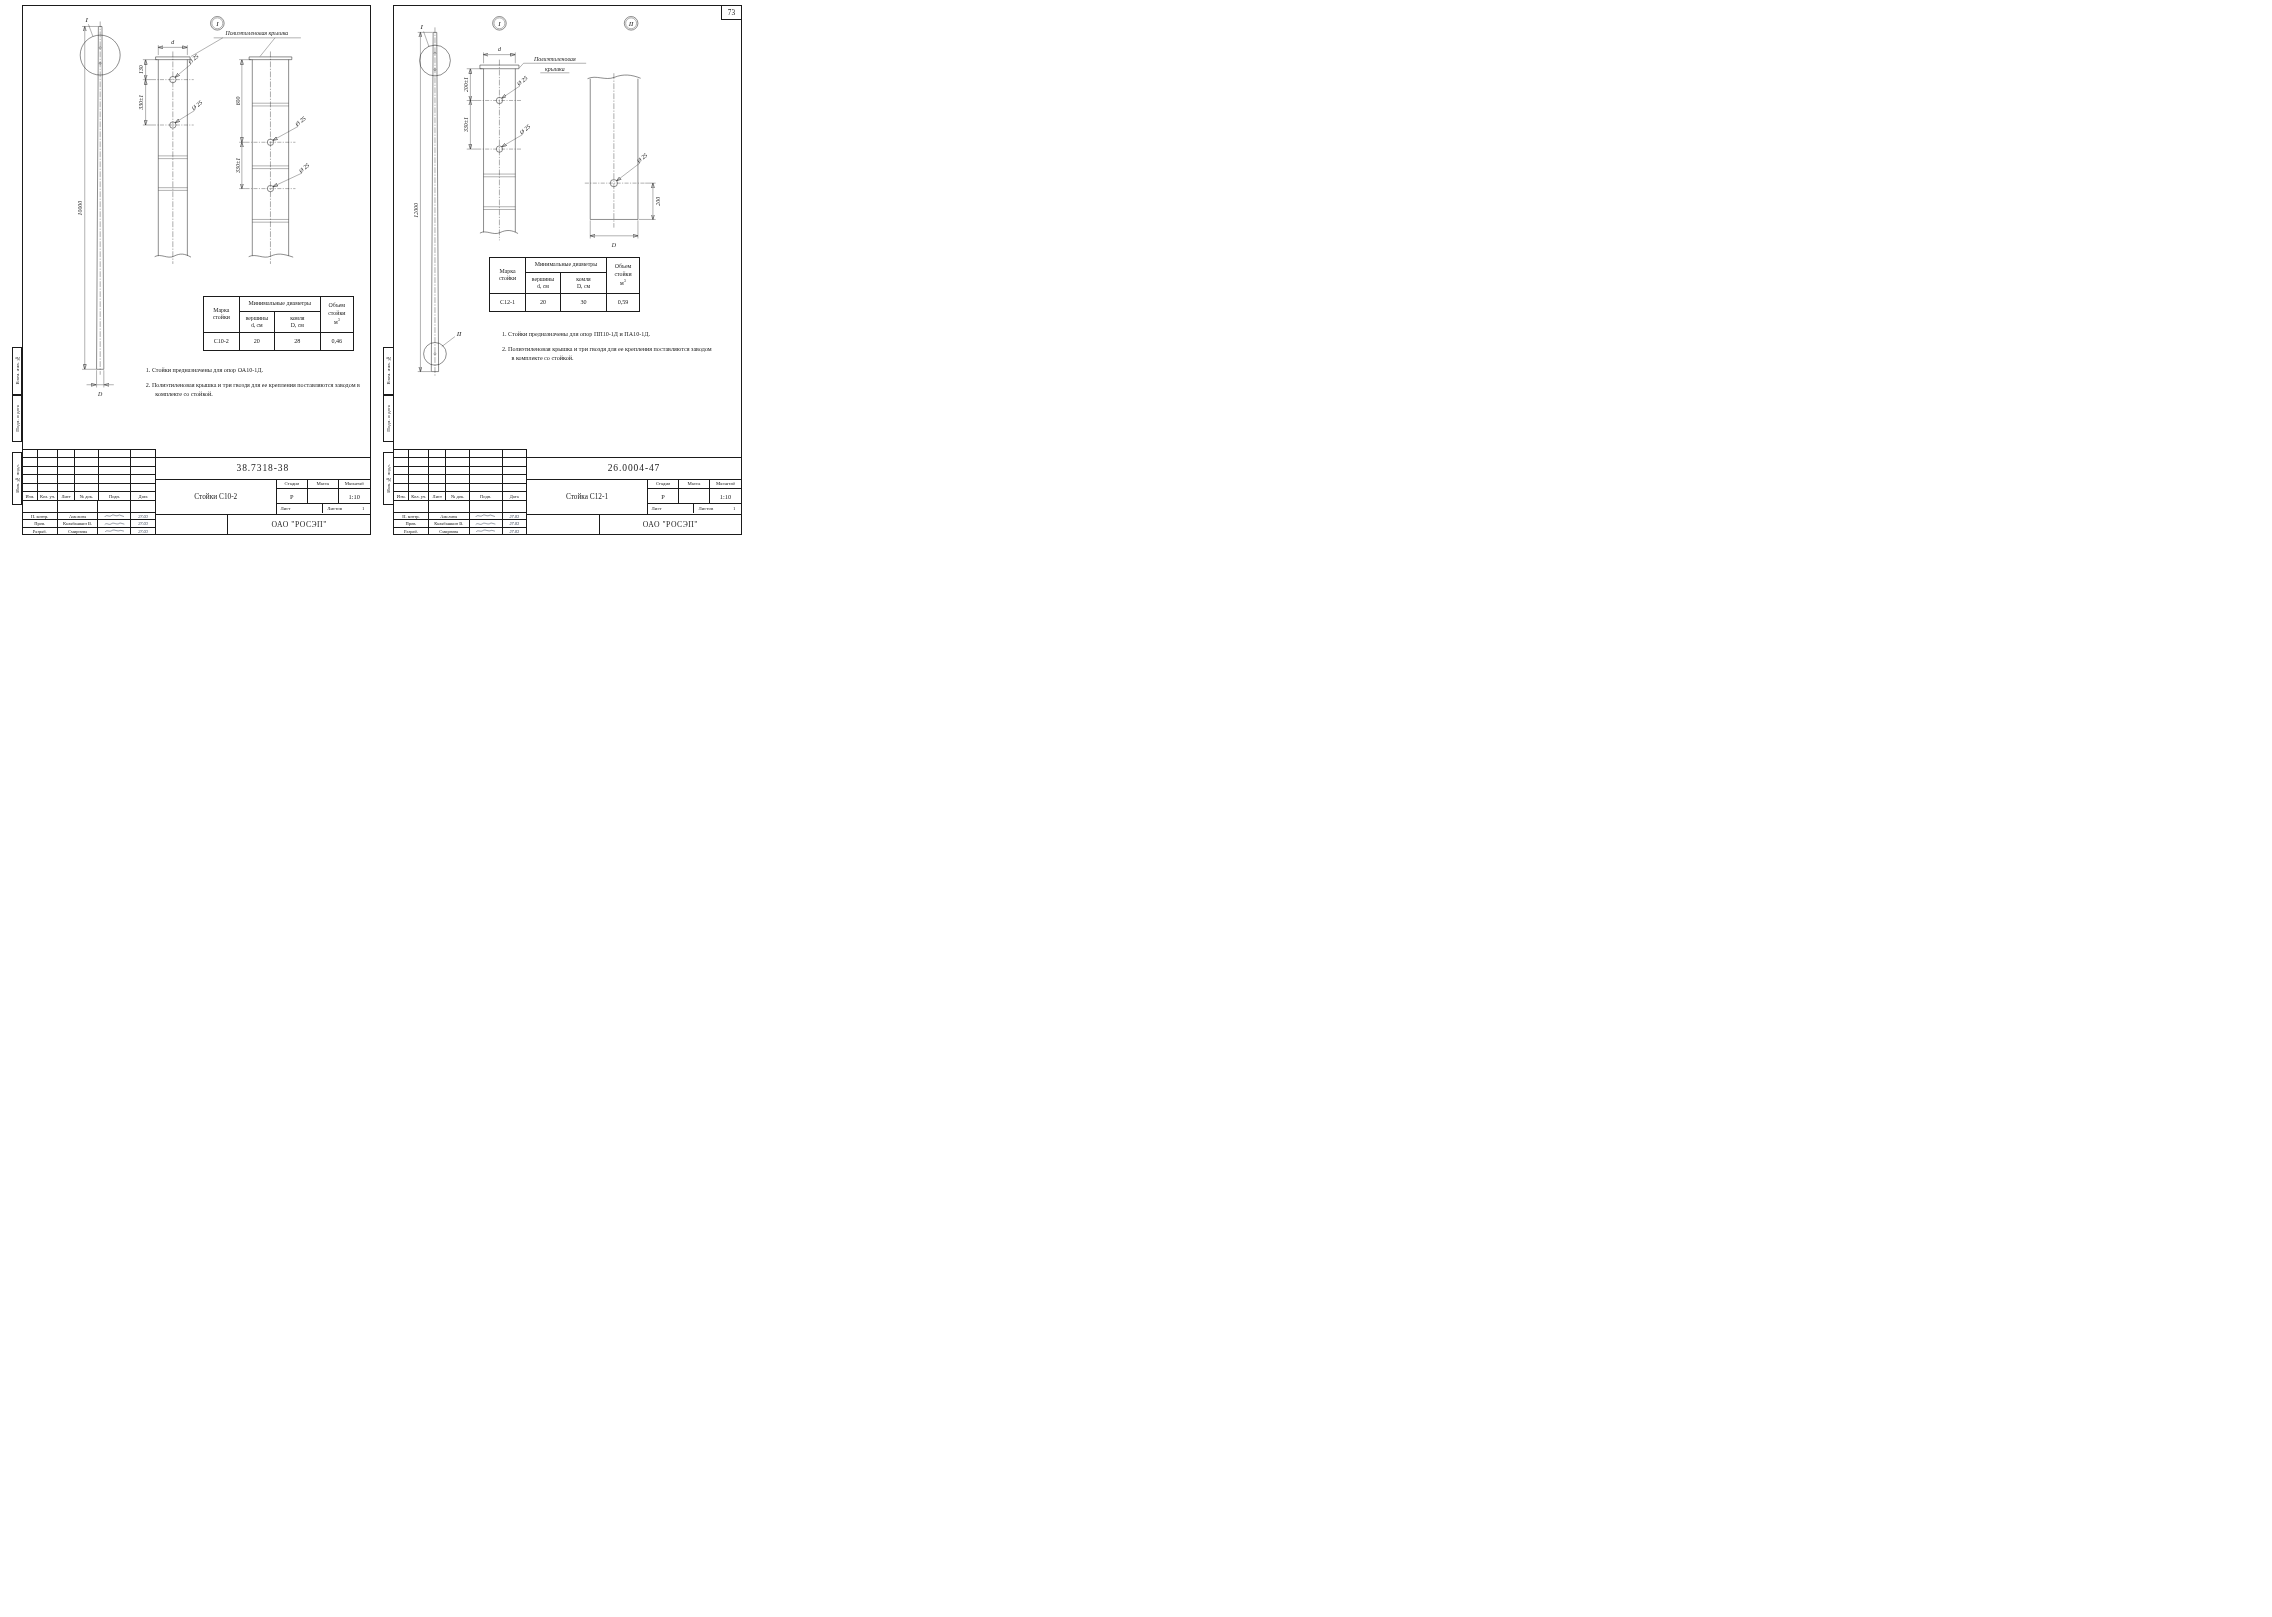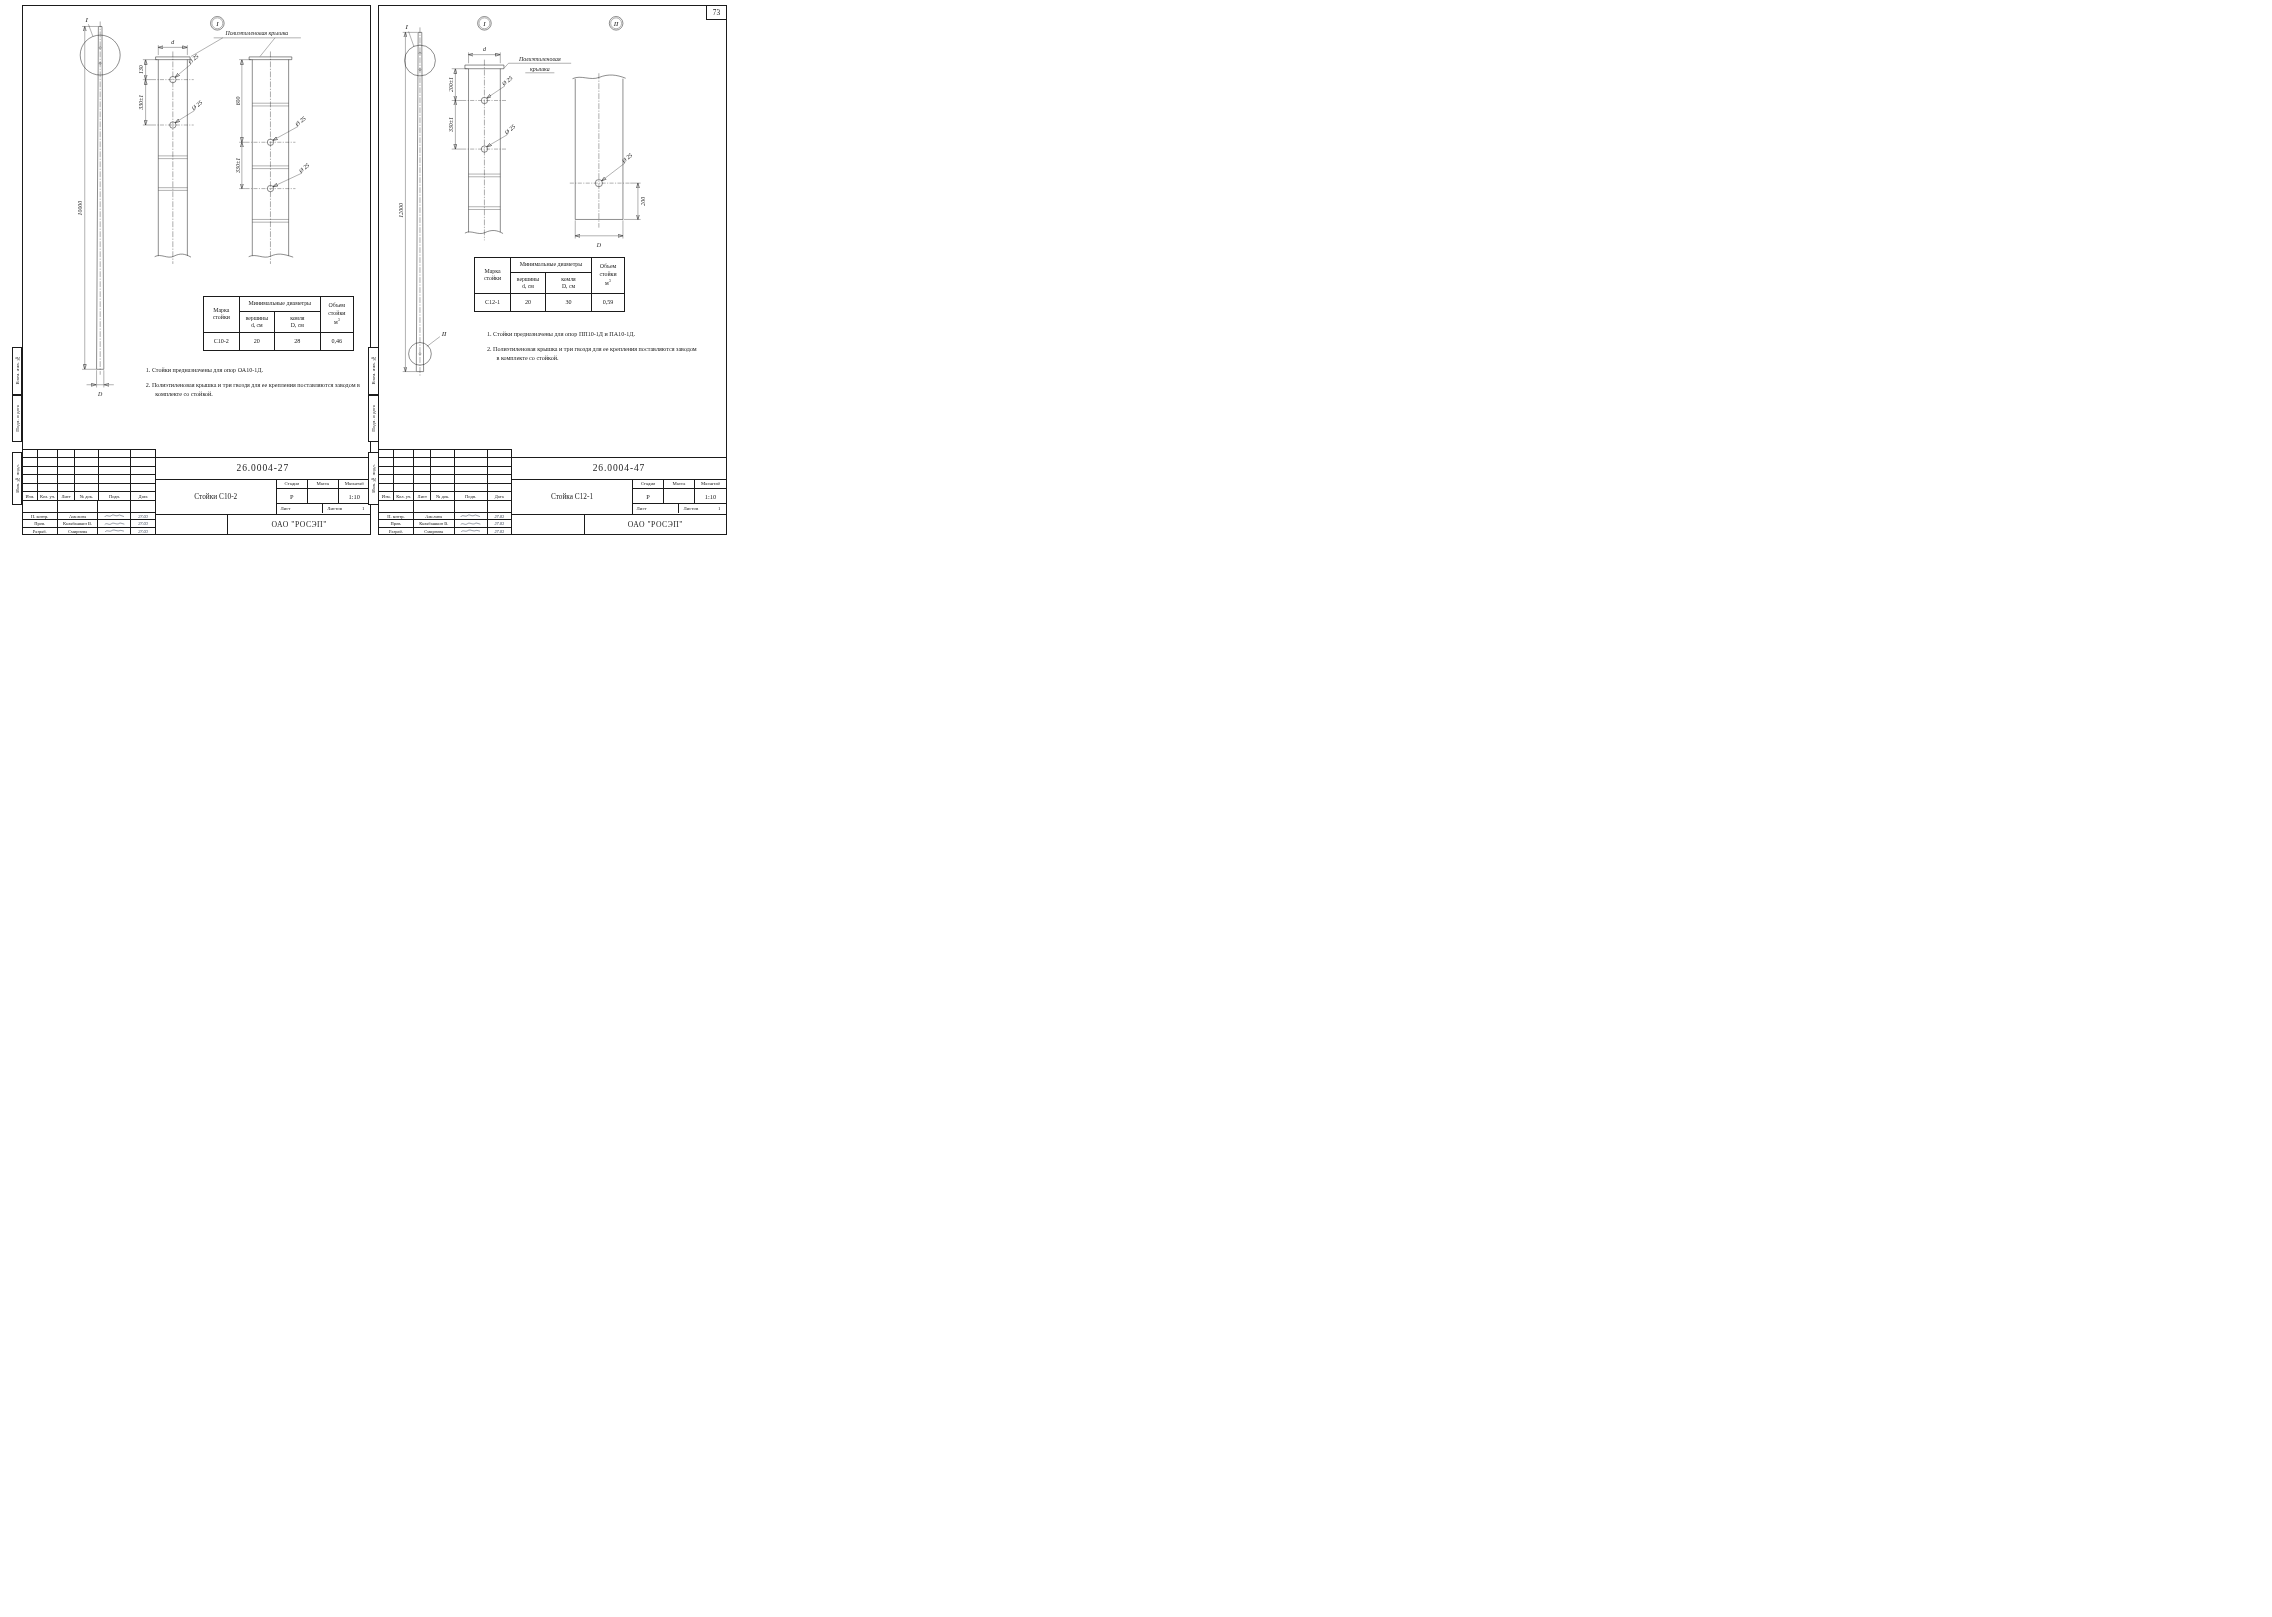--- a/index.html
+++ b/index.html
@@ -1,21 +1,21 @@
 <!DOCTYPE html>
 <html style="font-size:7.3px"><head>
 <meta charset="utf-8">
 <style>
   * { box-sizing: border-box; margin: 0; padding: 0; }
   html,body { background:#ffffff; }
   .canvas { position:relative; width:760px; height:539px; background:#fff;
             font-family:"Liberation Serif", serif; color:#1b1b1b; }
   .sheet { position:absolute; top:4.5px; width:359px; height:530px; }
   #sheet1 { left:11.8px; }
-  #sheet2 { left:368px; }
+  #sheet2 { left:383px; }
   .frame { position:absolute; left:10px; top:0; width:349px; height:530px;
            border:0.9px solid #1b1b1b; background:#fff; }
   
   .side-box { position:absolute; left:0; width:10.5px; border:0.7px solid #1b1b1b;
               display:flex; align-items:center; justify-content:center; background:#fff; }
   .side-box span { writing-mode:vertical-rl; transform:rotate(180deg);
                    font-size:5px; white-space:nowrap; }
   
   .draw { position:absolute; left:0.5px; top:0.5px; width:346px; height:436px; }
   .draw line, .draw path, .draw circle { stroke:#1b1b1b; fill:none; stroke-width:1.1; }
@@ -343,21 +343,21 @@
           <div class="d3">
               <svg class="sig" viewBox="0 0 56 14">
                 <path d="M4,10 C9,3 15,12 22,6 C28,2 34,11 44,6 L52,8"></path>
               </svg>
             </div>
           <div class="d4 date">27.03</div>
         </div>
       </div>
 
       <div class="tb-right">
-        <div class="doc">26.0004-27</div>
+        <div class="doc">38.7318-38</div>
         <div class="midrow">
           <div class="ttl">Стойки С10-2</div>
           <div class="stg">
             <div class="stg-h">
               <div>Стадия</div>
               <div>Масса</div>
               <div>Масштаб</div>
             </div>
             <div class="stg-v">
               <div>Р</div>

